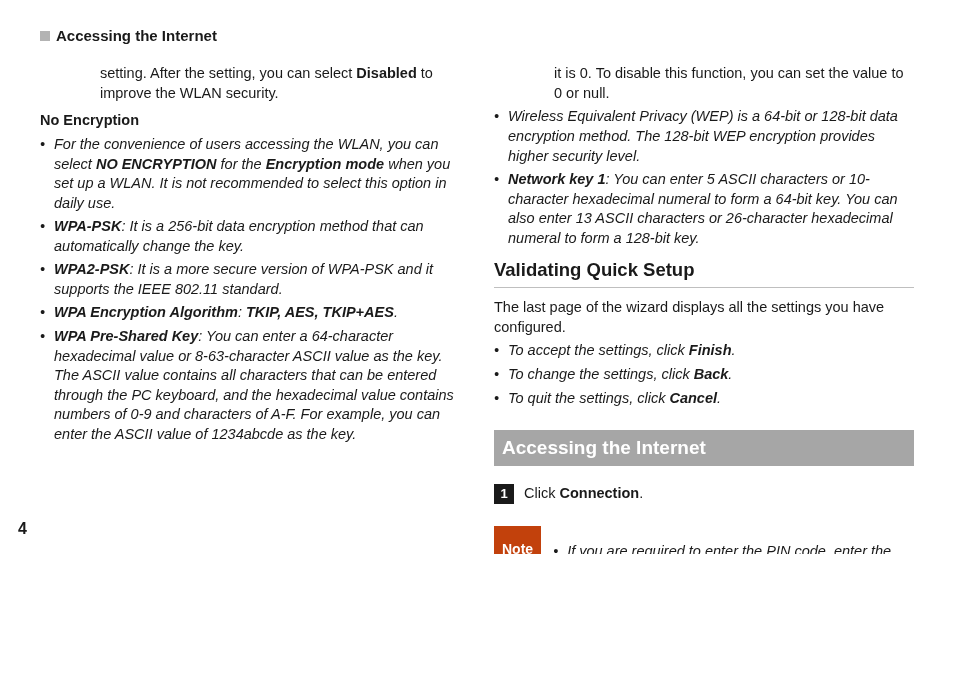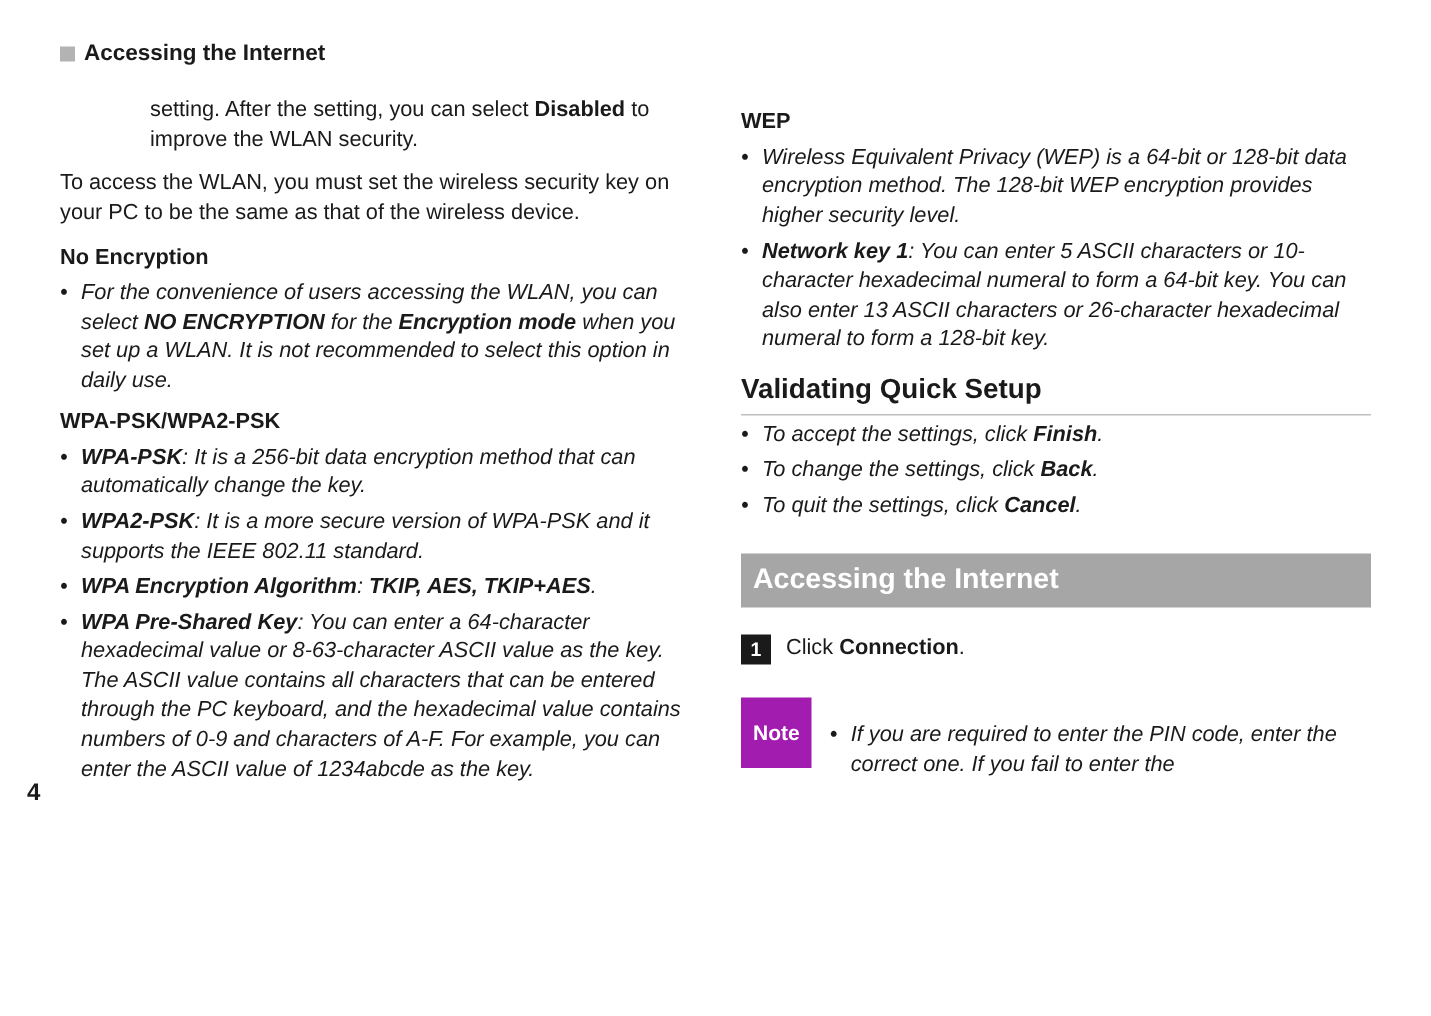--- a/index.html
+++ b/index.html
@@ -114,21 +114,21 @@
     margin-top: 0;
   }
 
   .note-row {
     display: flex;
     align-items: flex-start;
     gap: 12px;
     margin-top: 22px;
   }
   .note-box {
-    background: #a21caf;
+    background: #c2410c;
     color: #fff;
     font-weight: 700;
     padding: 14px 8px;
     font-size: 14px;
     flex: 0 0 auto;
   }
   .note-body {
     flex: 1 1 auto;
   }
   .note-body ul.bul > li {
@@ -155,60 +155,59 @@
 
   <div class="cols">
 
     <div class="col">
 
       <div class="indent">
         <span>setting. After the setting, you can select </span><span class="b">Disabled</span><span> to improve the WLAN security.</span>
       </div>
 
 
-      <p class="body">To access the WLAN, you must set the wireless security key on your PC to be the same as that of the wireless device.</p>
 
       <div class="sub">No Encryption</div>
       <ul class="bul">
         <li>
           <span>For the convenience of users accessing the WLAN, you can select </span><span class="b">NO ENCRYPTION</span><span> for the </span><span class="b">Encryption mode</span><span> when you set up a WLAN. It is not recommended to select this option in daily use.</span>
         </li>
       </ul>
 
-      <div class="sub">WPA-PSK/WPA2-PSK</div>
       <ul class="bul">
         <li>
           <span class="b">WPA-PSK</span><span>: It is a 256-bit data encryption method that can automatically change the key.</span>
         </li>
         <li>
           <span class="b">WPA2-PSK</span><span>: It is a more secure version of WPA-PSK and it supports the IEEE 802.11 standard.</span>
         </li>
         <li>
           <span class="b">WPA Encryption Algorithm</span><span>: </span><span class="b">TKIP, AES, TKIP+AES</span><span>.</span>
         </li>
         <li>
           <span class="b">WPA Pre-Shared Key</span><span>: You can enter a 64-character hexadecimal value or 8-63-character ASCII value as the key. The ASCII value contains all characters that can be entered through the PC keyboard, and the hexadecimal value contains numbers of 0-9 and characters of A-F. For example, you can enter the ASCII value of 1234abcde as the key.</span>
         </li>
       </ul>
 
     </div>
 
     <div class="col">
 
-
-      <div class="sub">WEP</div>
+      <div class="indent">it is 0. To disable this function, you can set the value to 0 or null.</div>
+
       <ul class="bul">
         <li>Wireless Equivalent Privacy (WEP) is a 64-bit or 128-bit data encryption method. The 128-bit WEP encryption provides higher security level.</li>
         <li>
           <span class="b">Network key 1</span><span>: You can enter 5 ASCII characters or 10-character hexadecimal numeral to form a 64-bit key. You can also enter 13 ASCII characters or 26-character hexadecimal numeral to form a 128-bit key.</span>
         </li>
       </ul>
 
       <h2 class="section">Validating Quick Setup</h2>
 
+      <p class="body" style="margin-bottom:4px;">The last page of the wizard displays all the settings you have configured.</p>
 
       <ul class="bul">
         <li>
           <span>To accept the settings, click </span><span class="b">Finish</span><span>.</span>
         </li>
         <li>
           <span>To change the settings, click </span><span class="b">Back</span><span>.</span>
         </li>
         <li>
           <span>To quit the settings, click </span><span class="b">Cancel</span><span>.</span>

